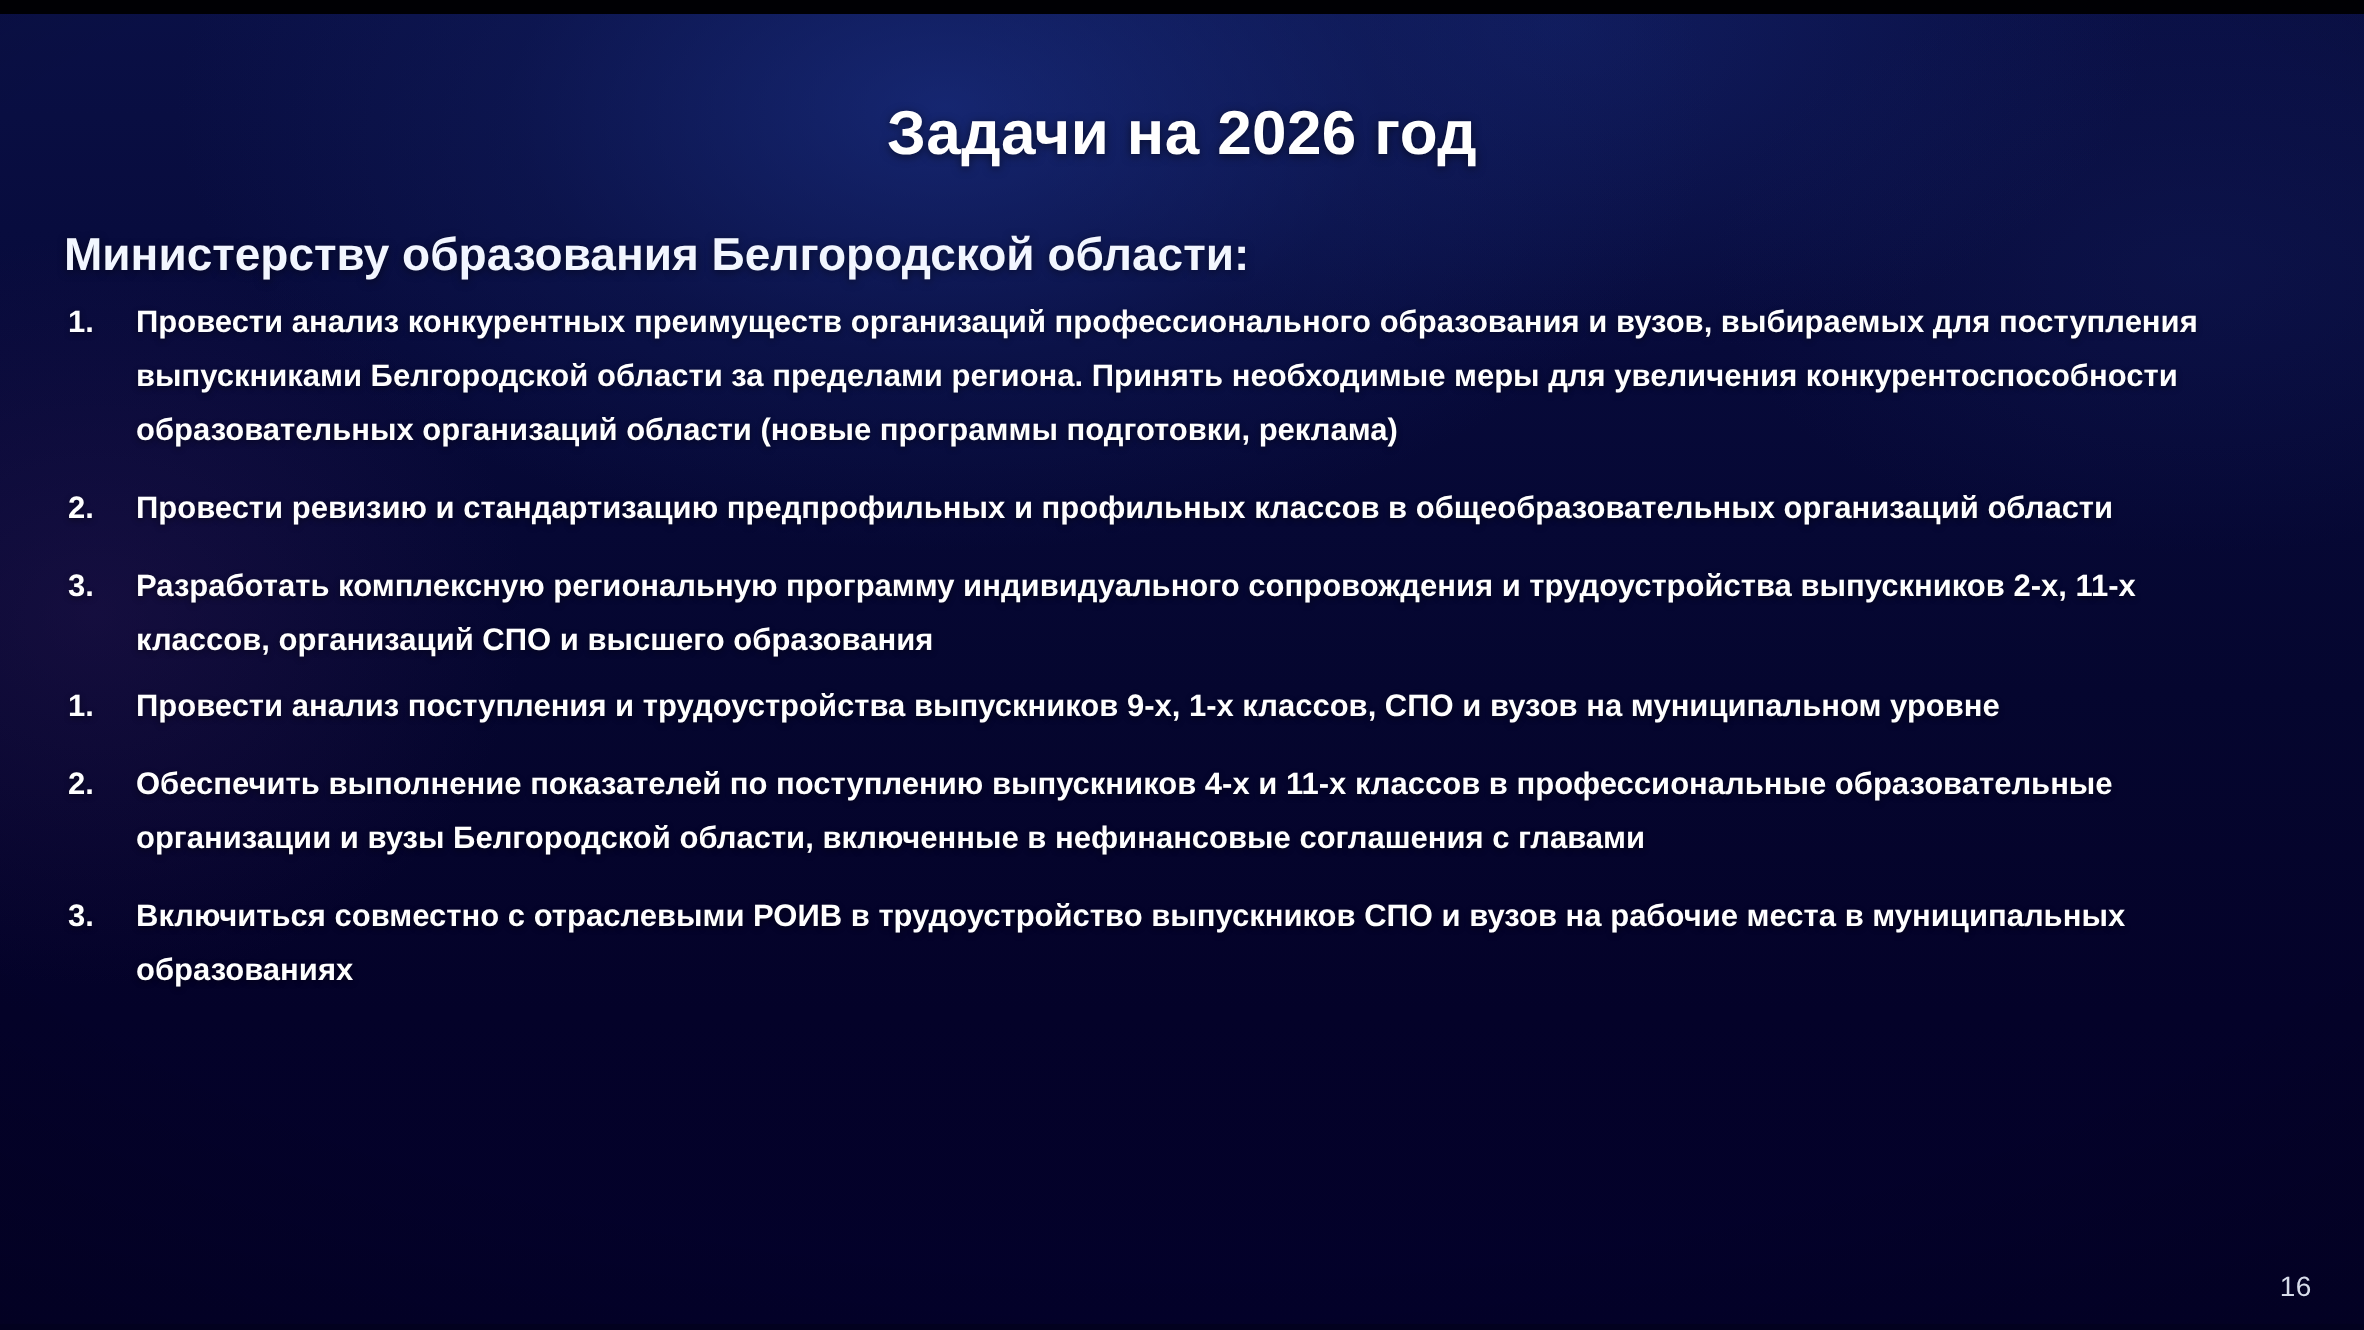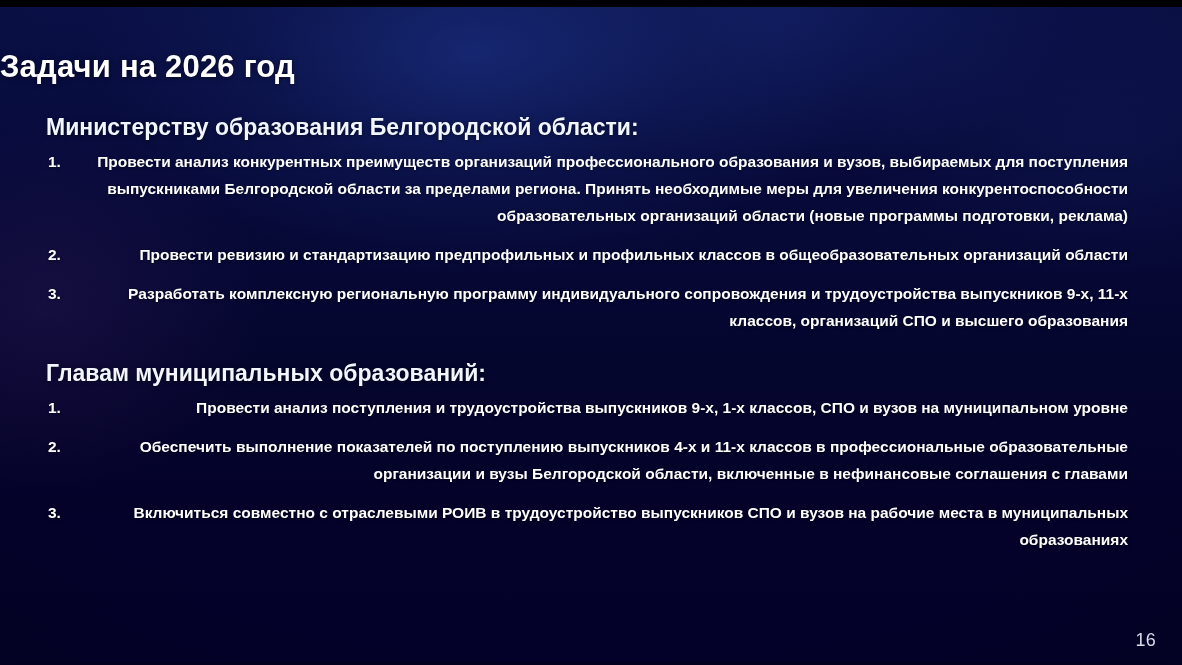--- a/index.html
+++ b/index.html
@@ -70,30 +70,31 @@
   .content {
     position: absolute;
     inset: 0;
   }
 
   .slide-title {
     position: absolute;
     top: 28px;
     left: 0;
     width: 1182px;
+    text-align: center;
     color: #ffffff;
     font-size: 31px;
     font-weight: 700;
     letter-spacing: 0.2px;
     text-shadow: 0 1px 5px rgba(0,0,0,0.55);
   }
 
   .body-area {
     position: absolute;
-    left: 46px;
+    left: 32px;
     top: 112px;
     width: 1082px;
   }
 
   .section { margin-bottom: 6px; }
 
   .section-heading {
     color: #f2f6ff;
     font-size: 23px;
     font-weight: 700;
@@ -128,28 +129,28 @@
     left: 2px;
     top: 0;
     width: 24px;
     text-align: left;
     color: #ffffff;
     font-size: 15.5px;
     font-weight: 700;
     line-height: 27px;
   }
 
-  .item-text { display: block; text-align: right; }
+  .item-text { display: block; }
 
   .page-number {
     position: absolute;
     right: 26px;
     bottom: 14px;
     color: #d7dcea;
-    font-size: 18px;
+    font-size: 14px;
     font-weight: 400;
     letter-spacing: 0.3px;
   }
 </style>
 </head>
 <body>
 
 <div id="slide">
 
   <div class="bg-base"></div>
@@ -169,27 +170,26 @@
           <li class="task-item">
             <span class="item-number">1.</span>
             <span class="item-text">Провести анализ конкурентных преимуществ организаций профессионального образования и вузов, выбираемых для поступления выпускниками Белгородской области за пределами региона. Принять необходимые меры для увеличения конкурентоспособности образовательных организаций области (новые программы подготовки, реклама)</span>
           </li>
           <li class="task-item">
             <span class="item-number">2.</span>
             <span class="item-text">Провести ревизию и стандартизацию предпрофильных и профильных классов  в общеобразовательных организаций области</span>
           </li>
           <li class="task-item">
             <span class="item-number">3.</span>
-            <span class="item-text">Разработать комплексную региональную программу индивидуального сопровождения  и трудоустройства выпускников 9-х, 11-х классов, организаций СПО и высшего образования</span>
+            <span class="item-text">Разработать комплексную региональную программу индивидуального сопровождения  и трудоустройства выпускников 2-х, 11-х классов, организаций СПО и высшего образования</span>
           </li>
         </ol>
       </section>
 
       <section class="section">
-        <h2 class="section-heading">Главам муниципальных образований:</h2>
         <ol class="task-list">
           <li class="task-item">
             <span class="item-number">1.</span>
             <span class="item-text">Провести анализ поступления и трудоустройства выпускников 9-х, 1-х классов, СПО и вузов на муниципальном уровне</span>
           </li>
           <li class="task-item">
             <span class="item-number">2.</span>
             <span class="item-text">Обеспечить выполнение показателей по поступлению выпускников 4-х и 11-х классов в профессиональные образовательные организации и вузы Белгородской области, включенные в нефинансовые соглашения с главами</span>
           </li>
           <li class="task-item">

